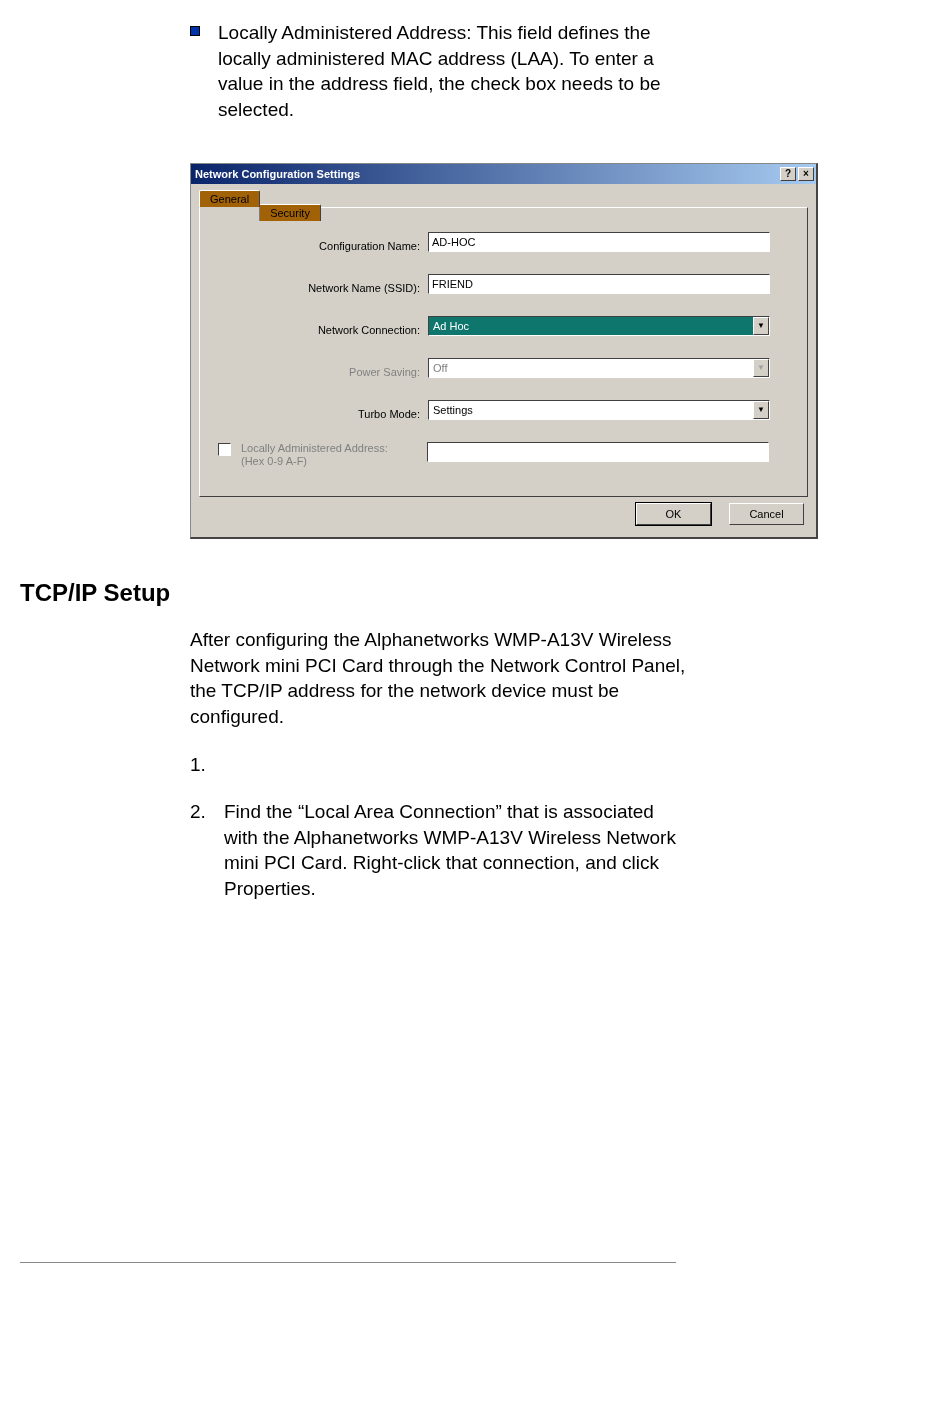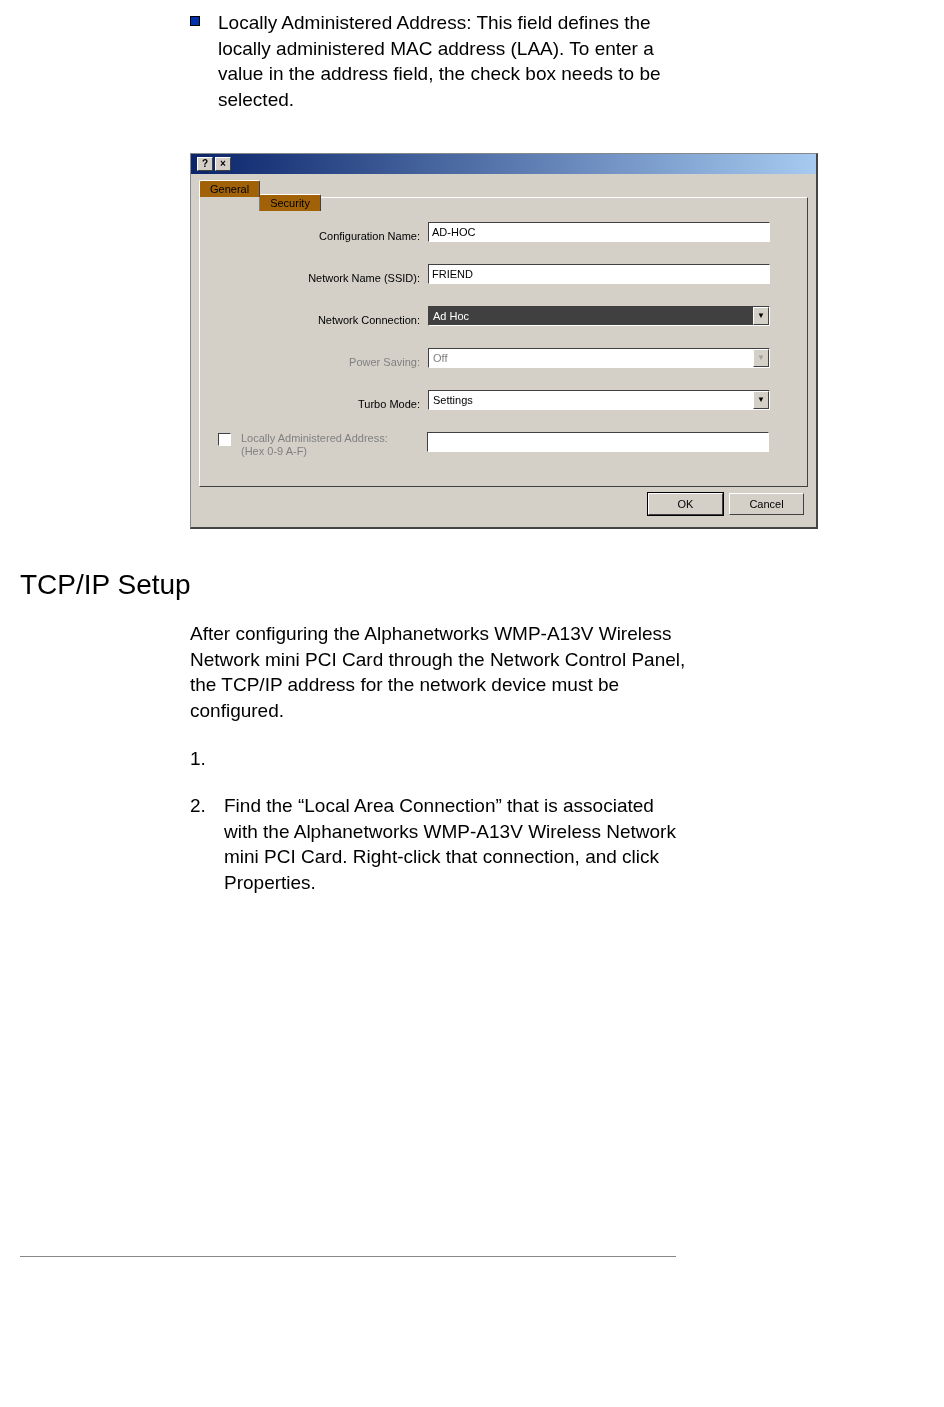--- a/index.html
+++ b/index.html
@@ -5,21 +5,21 @@
   * { box-sizing: border-box; }
   body {
     margin: 0;
     padding: 0;
     font-family: Arial, Helvetica, sans-serif;
     color: #000;
     width: 944px;
     background: #fff;
   }
   .page {
-    padding: 10px 50px 40px 10px;
+    padding: 20px 50px 40px 10px;
     width: 776px;
   }
   .bullet-block {
     margin-left: 180px;
     margin-right: 40px;
     display: flex;
     gap: 18px;
     font-size: 19px;
     line-height: 1.35;
   }
@@ -137,21 +137,21 @@
     align-items: stretch;
     padding: 0;
   }
   .select-inner {
     flex: 1;
     padding: 2px 4px;
     display: flex;
     align-items: center;
   }
   .select-inner.highlight {
-    background: #404040;
+    background: #0f766e;
     color: #fff;
   }
   .select-inner.disabled { color: #808080; background: #fff; }
   .select-arrow {
     width: 16px;
     background: #d4d0c8;
     border: 1px solid #fff;
     border-right-color: #404040;
     border-bottom-color: #404040;
     display: flex;
@@ -181,39 +181,39 @@
   }
   .chk-label {
     width: 186px;
     font-size: 11px;
     color: #808080;
     line-height: 1.2;
   }
   .btn-row {
     display: flex;
     justify-content: flex-end;
-    gap: 6px;
+    gap: 18px;
     padding: 6px 4px 4px 0;
   }
   .win-btn {
     width: 75px;
     height: 22px;
     border: 1px solid #fff;
     border-right-color: #404040;
     border-bottom-color: #404040;
     background: #d4d0c8;
     font-family: Tahoma, Arial, sans-serif;
     font-size: 11px;
     text-align: center;
     line-height: 20px;
   }
   .win-btn.default { outline: 1px solid #000; }
   .heading2 {
-    font-size: 28px;
-    font-weight: normal;
+    font-size: 24px;
+    font-weight: bold;
     margin: 26px 0 20px 10px;
   }
   .para {
     margin: 0 40px 22px 180px;
     font-size: 19px;
     line-height: 1.35;
   }
   .ol-item {
     margin: 0 40px 22px 180px;
     font-size: 19px;
@@ -232,20 +232,21 @@
 <div class="page">
 
   <div class="bullet-block">
     <div class="square-bullet"></div>
     <div>Locally Administered Address: This field defines the locally administered MAC address (LAA). To enter a value in the address field, the check box needs to be selected.</div>
   </div>
 
   <div class="dialog-wrap">
     <div class="dialog">
       <div class="titlebar">
+        <span class="titlebar-text">Network Configuration Settings</span>
         <span class="tb-btn">?</span>
         <span class="tb-btn">×</span>
       </div>
       <div class="dialog-body">
         <div class="tabs-row">
           <div class="tab active">General</div>
           <div class="tab inactive">Security</div>
         </div>
         <div class="tab-panel">
 

